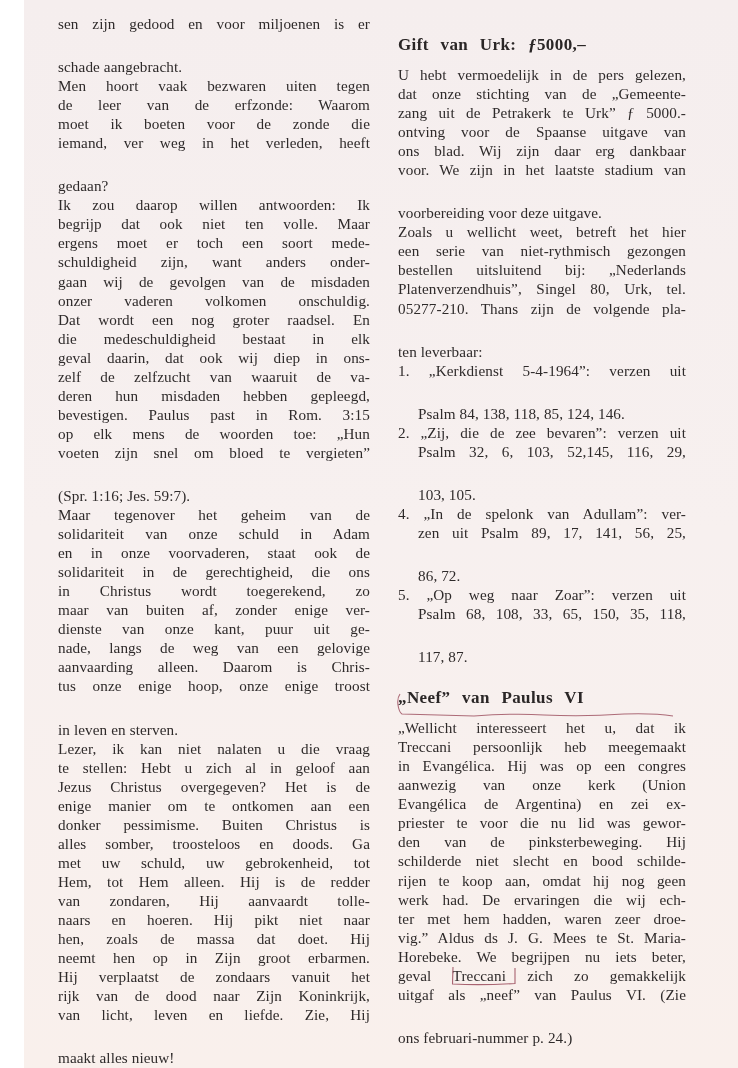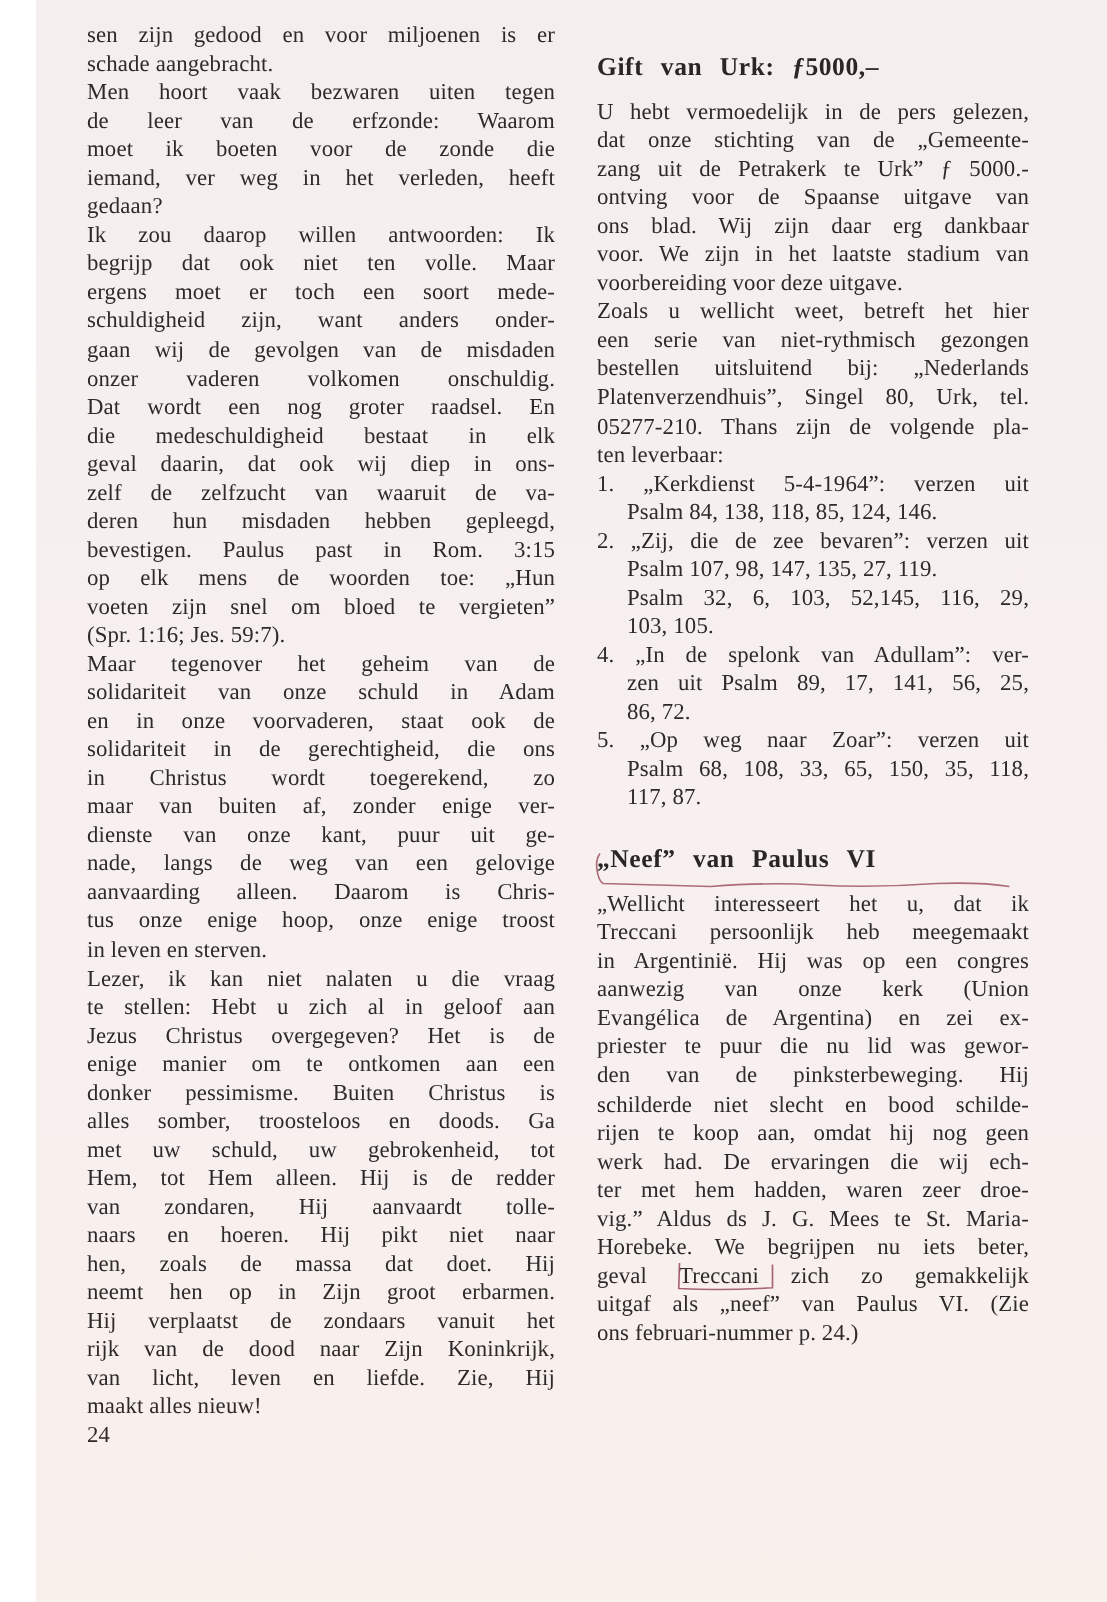--- a/index.html
+++ b/index.html
@@ -29,21 +29,21 @@
       letter-spacing: 0.1px;
     }
     .col-left { left: 34px; width: 312px; }
     .col-right { left: 374px; width: 288px; }
     .line {
       display: block;
       white-space: nowrap;
       text-align: justify;
       text-align-last: justify;
     }
-    .line.last { text-align-last: left; }
+    .line.last { text-align-last: left; margin-top: 24px; }
     .heading {
       font-weight: bold;
       font-size: 17px;
       letter-spacing: 0.4px;
       line-height: 24px;
       color: #2a2626;
       word-spacing: 7px;
       margin: 20px 0 8px 0;
       white-space: nowrap;
       position: relative;
@@ -158,21 +158,20 @@
           <span class="line last">ten leverbaar:</span>
         </div>
       </div>
     <div id="art1-records">
         <div class="list-item">
           <span class="line">1. „Kerkdienst 5-4-1964”: verzen uit</span>
           <span class="line last indent">Psalm 84, 138, 118, 85, 124, 146.</span>
         </div>
         <div class="list-item">
           <span class="line">2. „Zij, die de zee bevaren”: verzen uit</span>
-          <span class="line last indent">Psalm 107, 98, 147, 135, 27, 119.</span>
         </div>
         <div class="list-item">
           <span class="line indent">Psalm 32, 6, 103, 52,145, 116, 29,</span>
           <span class="line last indent">103, 105.</span>
         </div>
         <div class="list-item">
           <span class="line">4. „In de spelonk van Adullam”: ver-</span>
           <span class="line indent">zen uit Psalm 89, 17, 141, 56, 25,</span>
           <span class="line last indent">86, 72.</span>
         </div>
@@ -185,24 +184,24 @@
 
     <div class="heading">
       <span>„Neef” van Paulus VI</span>
       <svg class="pen-underline" viewBox="0 0 282 26">
         <path d="M6 2 Q3 6 4 13 Q5 20 8 22 Q40 23 80 24 Q120 21 150 23 Q190 25 230 22 Q260 21 279 24" fill="none" stroke="#9a4a5a" stroke-width="1.1" opacity="0.8"></path>
       </svg>
     </div>
     <div id="art2-body">
         <span class="line">„Wellicht interesseert het u, dat ik</span>
         <span class="line">Treccani persoonlijk heb meegemaakt</span>
-        <span class="line">in Argentinië. Hij was op een congres</span>
+        <span class="line">in Evangélica. Hij was op een congres</span>
         <span class="line">aanwezig van onze kerk (Union</span>
         <span class="line">Evangélica de Argentina) en zei ex-</span>
-        <span class="line">priester te puur die nu lid was gewor-</span>
+        <span class="line">priester te voor die nu lid was gewor-</span>
         <span class="line">den van de pinksterbeweging. Hij</span>
         <span class="line">schilderde niet slecht en bood schilde-</span>
         <span class="line">rijen te koop aan, omdat hij nog geen</span>
         <span class="line">werk had. De ervaringen die wij ech-</span>
         <span class="line">ter met hem hadden, waren zeer droe-</span>
         <span class="line">vig.” Aldus ds J. G. Mees te St. Maria-</span>
         <span class="line">Horebeke. We begrijpen nu iets beter,</span>
         <span class="line"><span style="white-space: pre;">geval </span><span class="pen-box"><span>Treccani</span><svg viewBox="0 0 66 21">
               <path d="M2 2 L1.5 19 Q30 20.5 64 18.5 L64 3" fill="none" stroke="#9a4a5a" stroke-width="1.1" opacity="0.85"></path>
             </svg></span><span style="white-space: pre;"> zich zo gemakkelijk</span></span>

